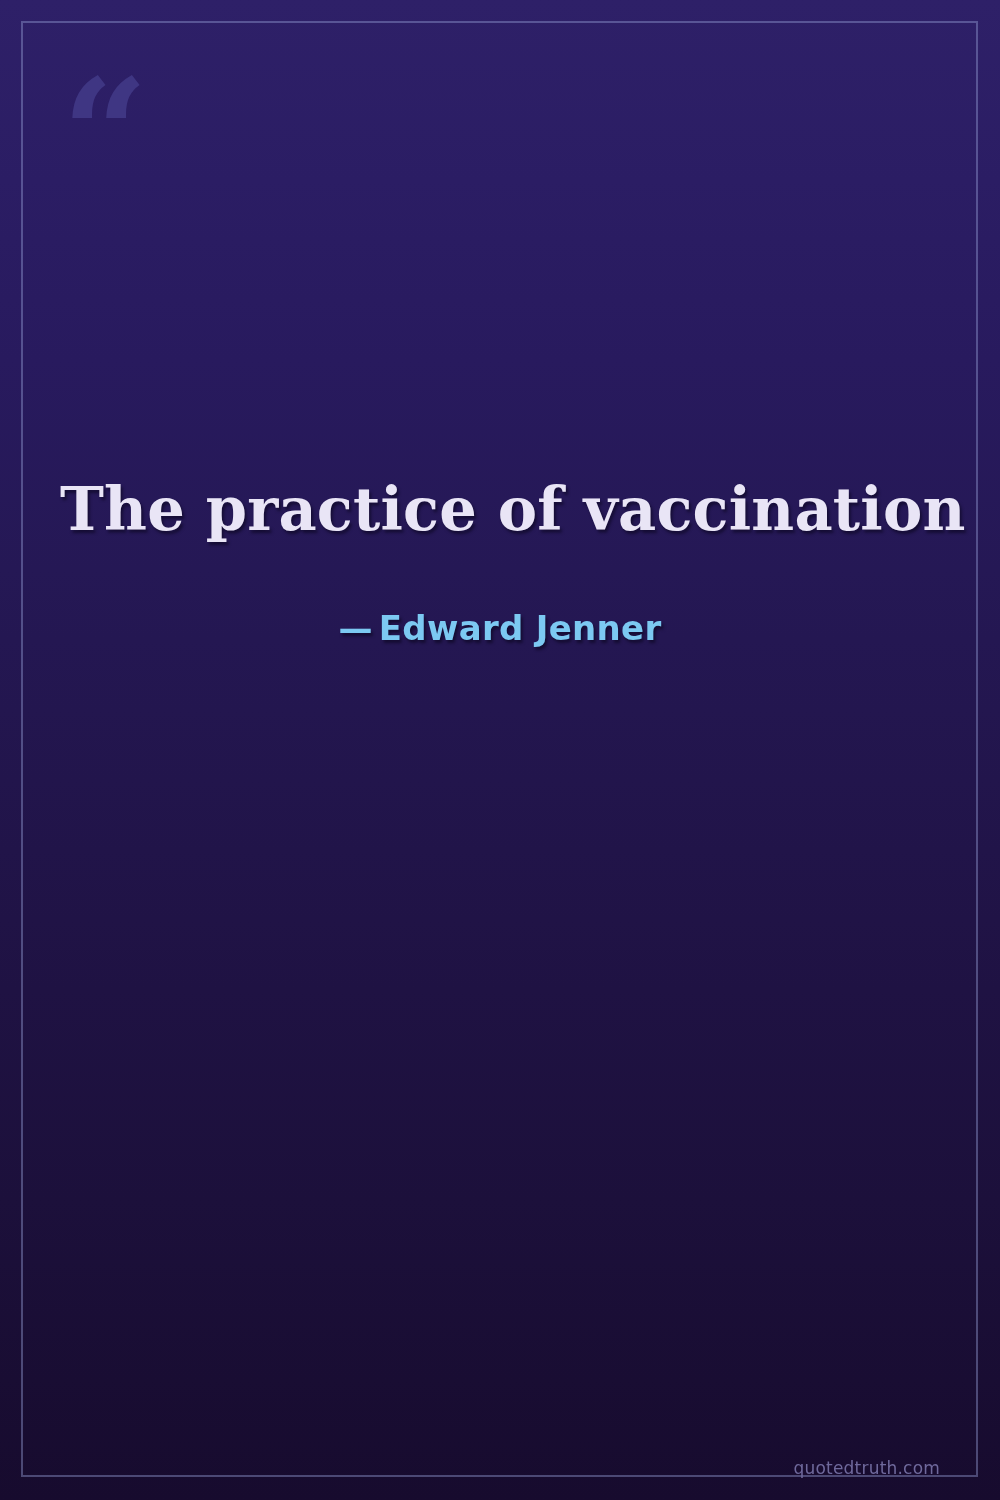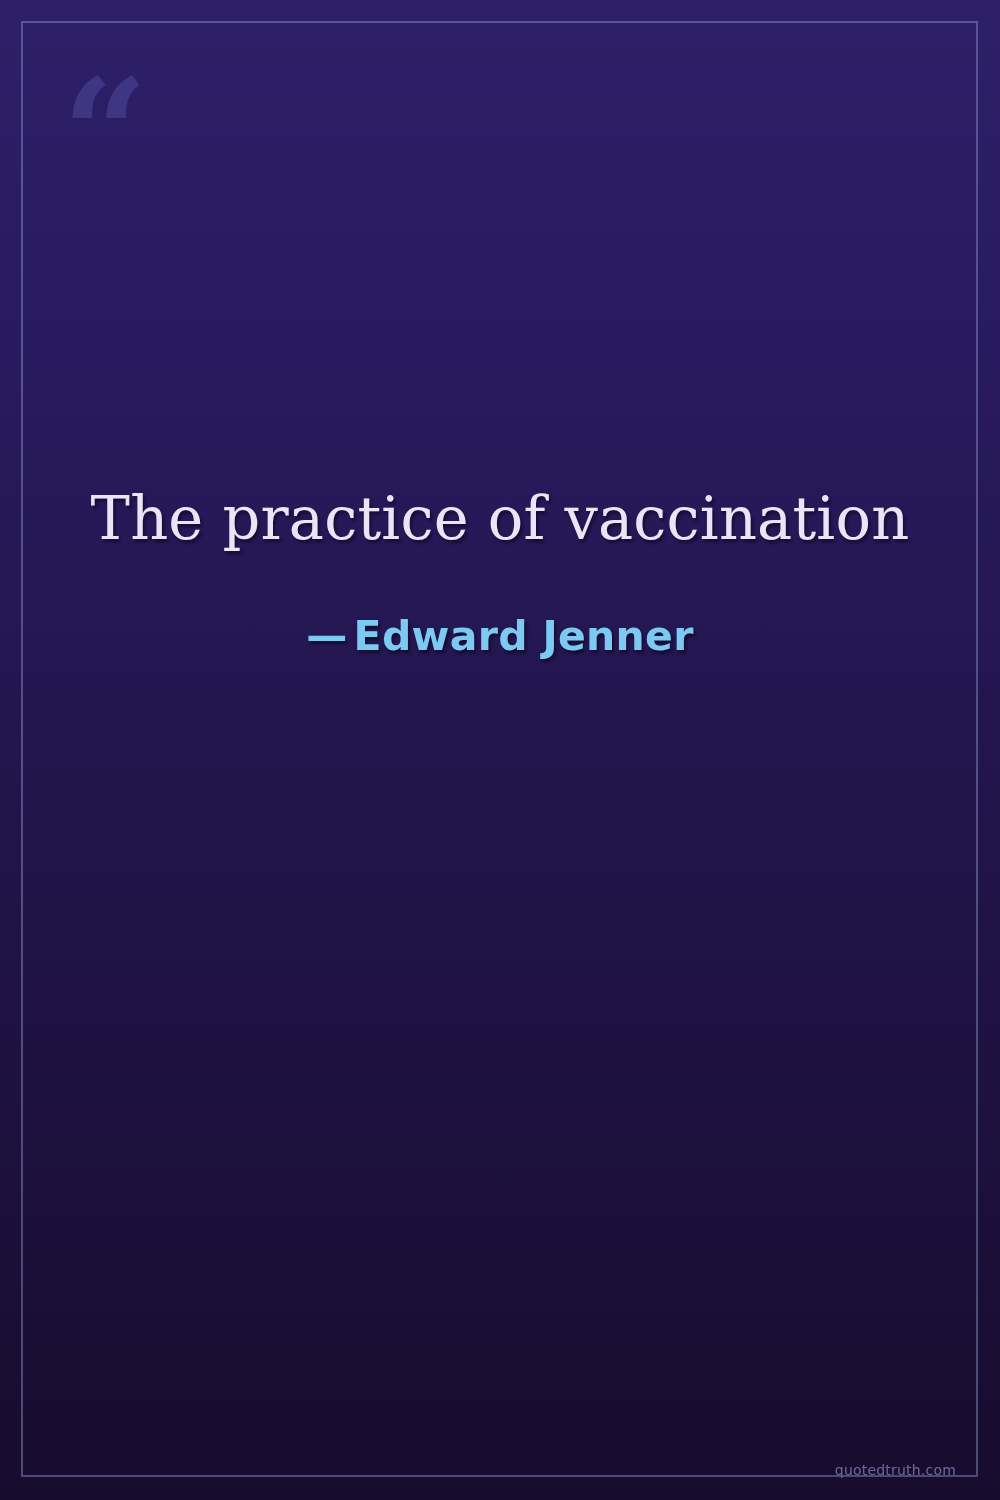--- a/index.html
+++ b/index.html
@@ -60,58 +60,58 @@
     position: absolute;
     left: 0;
     right: 0;
     top: 470px;
     text-align: center;
     padding: 0 60px;
     box-sizing: border-box;
   }
 
   #quote-text {
-    margin: 9px;
+    margin: 0;
     font-family: "DejaVu Serif", "Liberation Serif", serif;
     font-size: 59px;
     line-height: 80px;
-    font-weight: 400;
+    font-weight: 700;
     color: #e9e5f6;
     letter-spacing: 0.2px;
     text-shadow: 2px 3px 3px rgba(8, 4, 24, 0.55);
   }
 
   #quote-text .qline {
     display: block;
     white-space: nowrap;
   }
 
   #attribution {
-    margin: 4px;
+    margin: 14px;
     padding-top: 44px;
     font-family: "DejaVu Sans", "Liberation Sans", sans-serif;
-    font-size: 41px;
+    font-size: 34px;
     font-weight: 700;
     color: #7cc9f2;
     letter-spacing: 0.3px;
     text-shadow: 2px 3px 3px rgba(8, 4, 24, 0.55);
   }
 
   #attribution .dash {
     display: inline-block;
     padding-right: 6px;
   }
 
   
   #watermark {
     position: absolute;
-    right: 44px;
+    right: 60px;
     bottom: 22px;
     font-family: "DejaVu Sans", "Liberation Sans", sans-serif;
-    font-size: 14px;
+    font-size: 17px;
     font-weight: 400;
     color: #6f699c;
     letter-spacing: 0.2px;
   }
 </style>
 </head>
 <body>
 
 <div id="quote-card">
 

